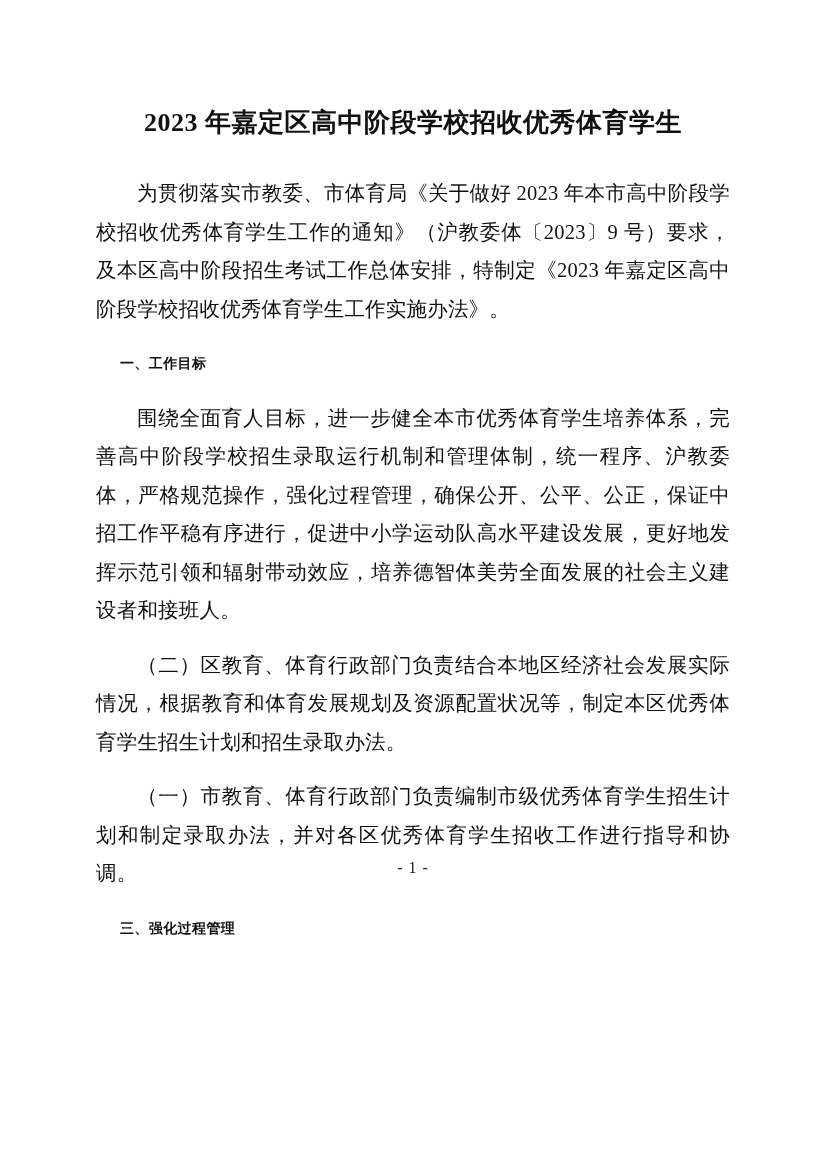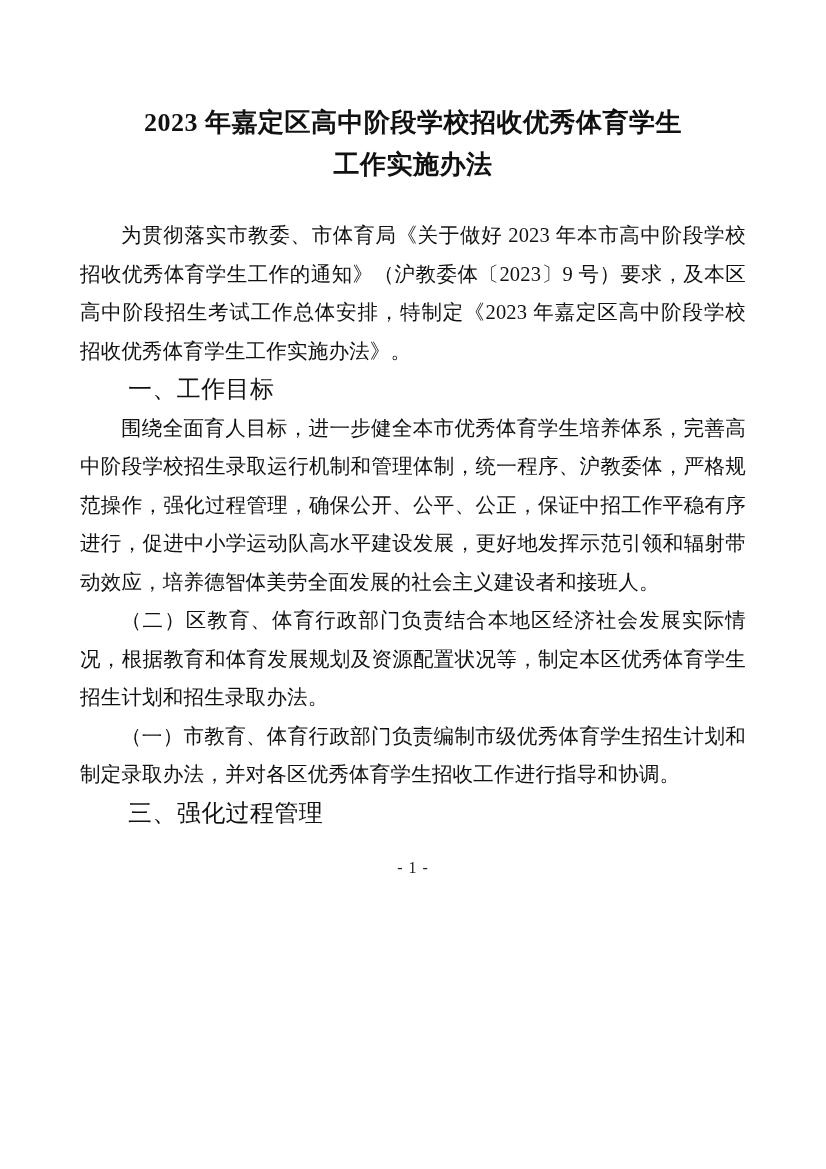--- a/index.html
+++ b/index.html
@@ -32,35 +32,35 @@
     margin: 24px 0 0 0;
     font-family: "Liberation Serif", "DejaVu Serif", serif;
   }
   .doc-title .line {
     display: block;
   }
   .body-block {
     margin-top: 30px;
   }
   p.para {
-    margin: 0;
+    margin: 16px;
     font-size: 20.5px;
     line-height: 38.5px;
     text-indent: 2em;
     text-align: justify;
     text-justify: inter-ideograph;
     letter-spacing: 0.2px;
     font-family: "Liberation Serif", "DejaVu Serif", serif;
   }
   p.heading {
-    margin: 0;
-    font-size: 24px;
+    margin: 12px;
+    font-size: 14px;
     line-height: 38.5px;
     text-indent: 2em;
-    font-weight: normal;
+    font-weight: bold;
     letter-spacing: 0.4px;
     font-family: "Liberation Sans", "DejaVu Sans", sans-serif;
   }
   .footer {
     position: absolute;
     left: 0;
     right: 0;
     bottom: 40px;
     text-align: center;
     font-size: 16px;
@@ -69,21 +69,20 @@
     letter-spacing: 1px;
   }
 </style>
 </head>
 <body>
 
 <div class="page">
 
   <h1 class="doc-title">
     <span class="line">2023 年嘉定区高中阶段学校招收优秀体育学生</span>
-    <span class="line">工作实施办法</span>
   </h1>
 
   <div class="body-block">
     <p class="para">为贯彻落实市教委、市体育局《关于做好 2023 年本市高中阶段学校招收优秀体育学生工作的通知》（沪教委体〔2023〕9 号）要求，及本区高中阶段招生考试工作总体安排，特制定《2023 年嘉定区高中阶段学校招收优秀体育学生工作实施办法》。</p>
     <p class="heading">一、工作目标</p>
     <p class="para">围绕全面育人目标，进一步健全本市优秀体育学生培养体系，完善高中阶段学校招生录取运行机制和管理体制，统一程序、沪教委体，严格规范操作，强化过程管理，确保公开、公平、公正，保证中招工作平稳有序进行，促进中小学运动队高水平建设发展，更好地发挥示范引领和辐射带动效应，培养德智体美劳全面发展的社会主义建设者和接班人。</p>
     <p class="para">（二）区教育、体育行政部门负责结合本地区经济社会发展实际情况，根据教育和体育发展规划及资源配置状况等，制定本区优秀体育学生招生计划和招生录取办法。</p>
     <p class="para">（一）市教育、体育行政部门负责编制市级优秀体育学生招生计划和制定录取办法，并对各区优秀体育学生招收工作进行指导和协调。</p>
     <p class="heading">三、强化过程管理</p>
   </div>

